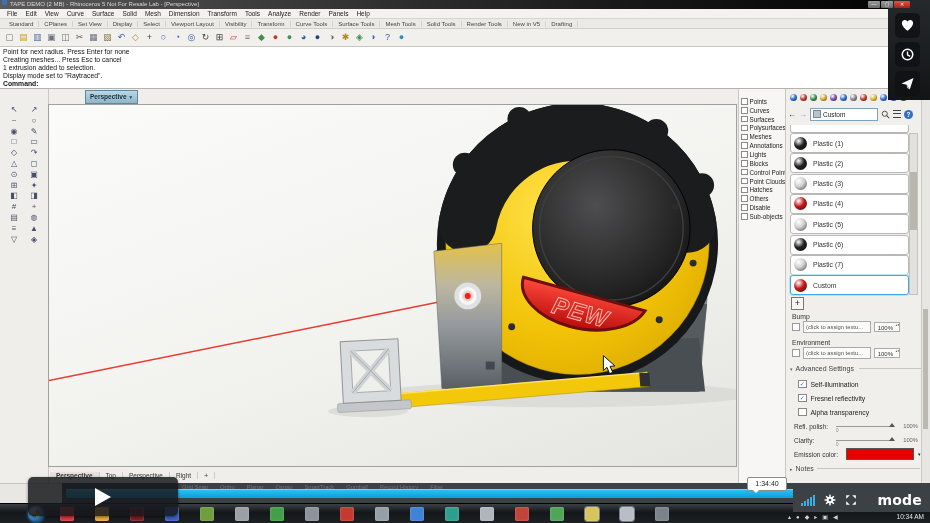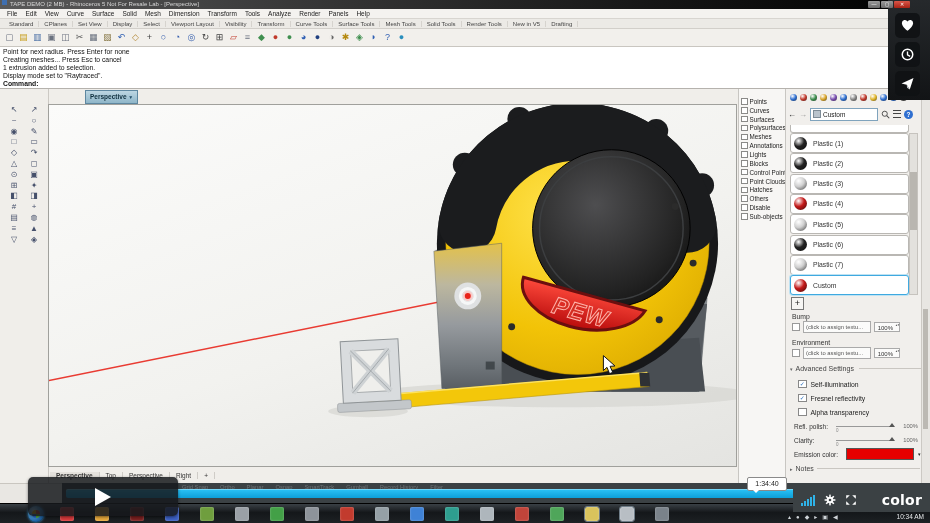--- a/index.html
+++ b/index.html
@@ -654,16 +654,16 @@
       <circle cx="10" cy="10" r="2.2" fill="#3b4144"></circle>
     </svg>
     <svg width="12" height="12" viewBox="0 0 20 20">
       <g fill="#fff">
         <polygon points="2,8 2,2 8,2"></polygon>
           <polygon points="12,2 18,2 18,8"></polygon>
         <polygon points="18,12 18,18 12,18"></polygon>
           <polygon points="8,18 2,18 2,12"></polygon>
       </g>
     </svg>
-    <span class="vimeo-logo">color</span>
+    <span class="vimeo-logo">mode</span>
   </div>
 
 </div>
 
 </body></html>

